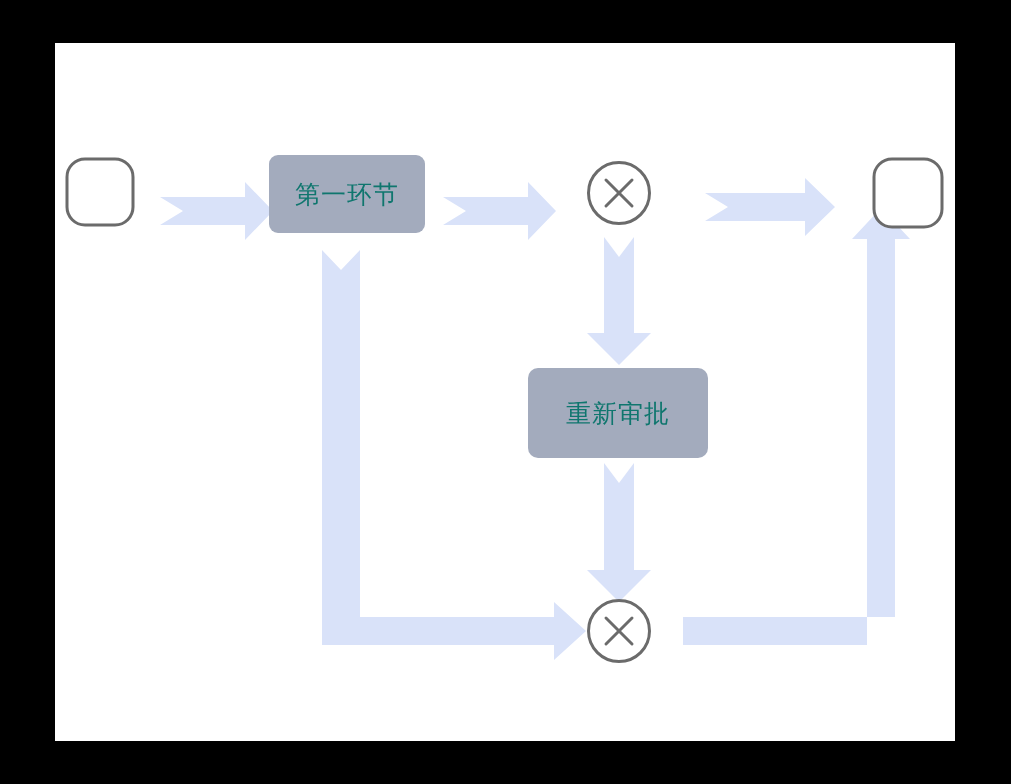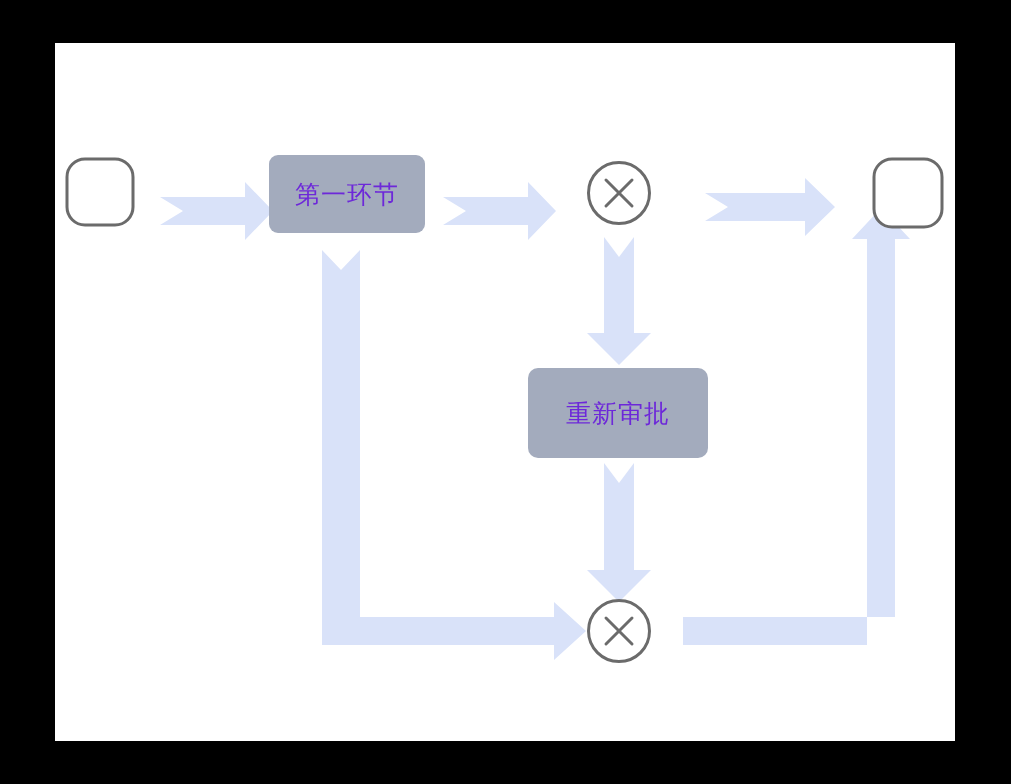--- a/index.html
+++ b/index.html
@@ -33,21 +33,21 @@
     top: 0;
     width: 900px;
     height: 698px;
     display: block;
   }
   .node-label {
     position: absolute;
     display: flex;
     align-items: center;
     justify-content: center;
-    color: #6d28d9;
+    color: #0f766e;
     font-size: 25px;
     letter-spacing: 1px;
     white-space: nowrap;
     pointer-events: none;
   }
   #label-node-1 {
     left: 214px; top: 112px; width: 156px; height: 78px;
   }
   #label-node-2 {
     left: 473px; top: 325px; width: 180px; height: 90px;

